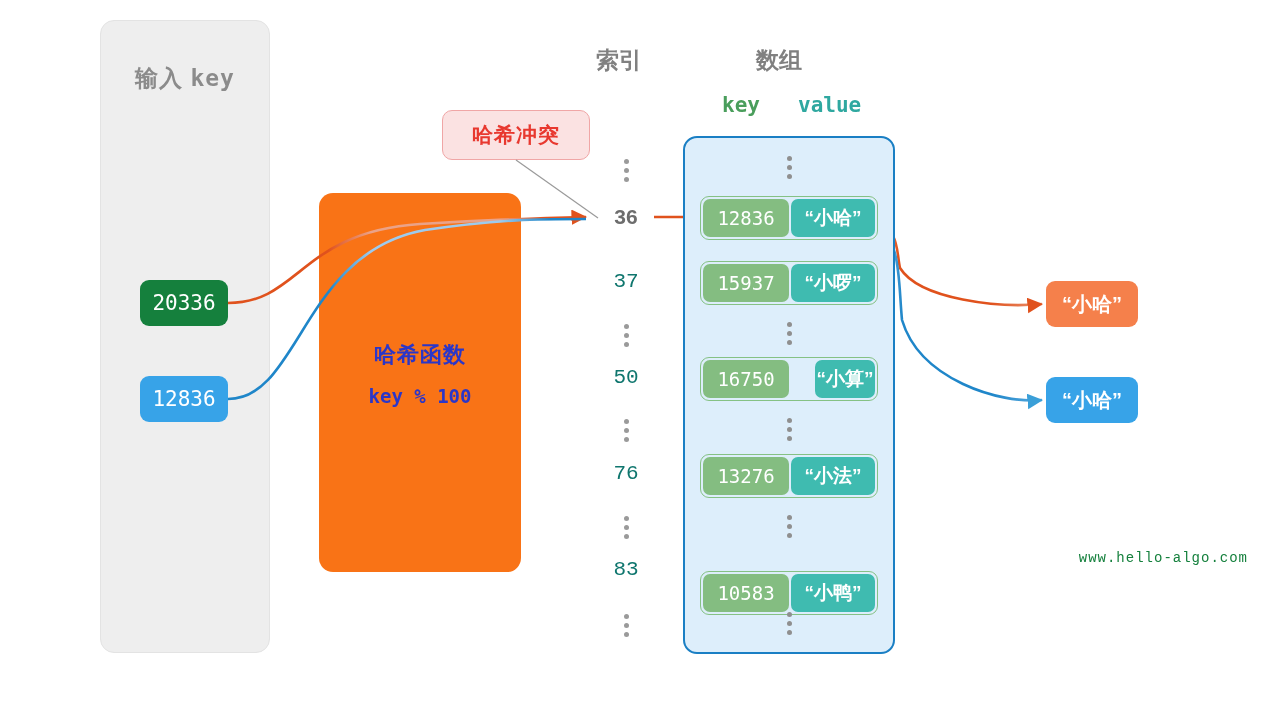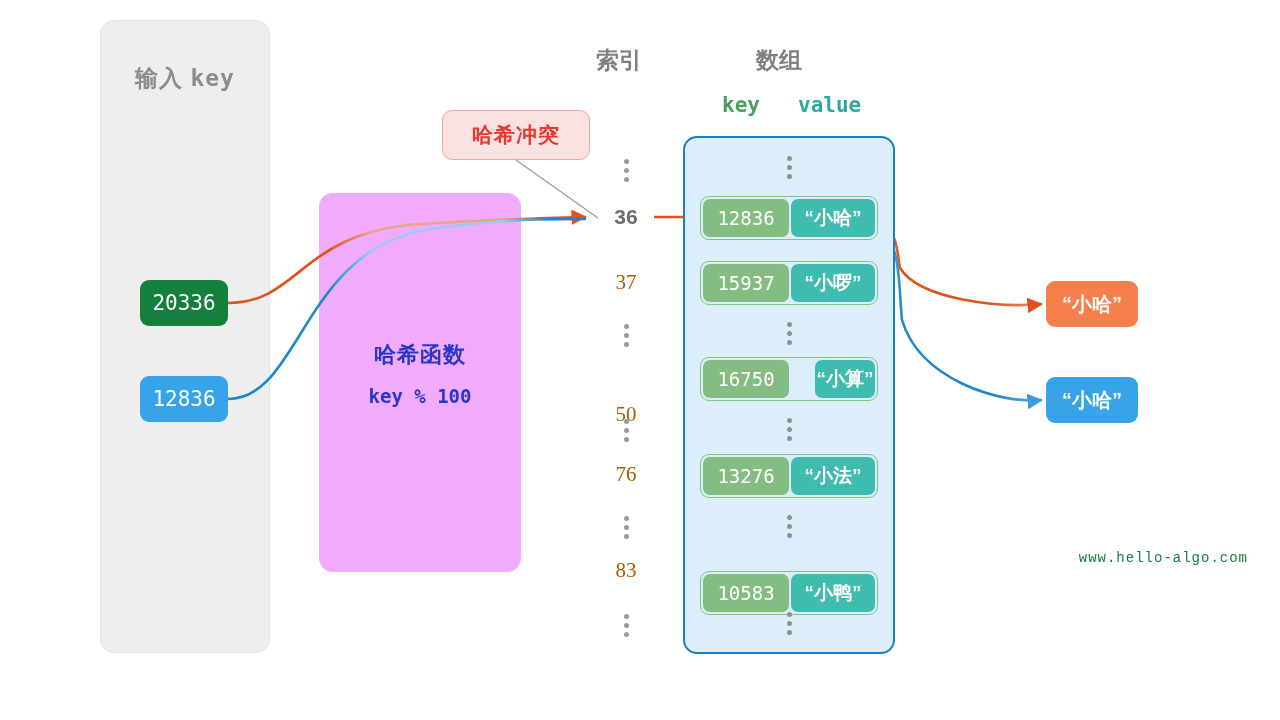--- a/index.html
+++ b/index.html
@@ -53,21 +53,21 @@
     font-weight:bold;
     white-space:nowrap;
   }
   #head-key{left:722px;color:#4a9e5c;}
   #head-value{left:798px;color:#2fa8a0;}
 
   
   #hash-box{
     position:absolute;
     left:319px;top:193px;width:202px;height:379px;
-    background:#f0abfc;
+    background:#f97316;
     border-radius:14px;
     box-sizing:border-box;
   }
   #hash-box .hf-title{
     position:absolute;left:0;right:0;top:147px;
     text-align:center;
     color:#2b36c8;
     font-size:22px;
     font-weight:bold;
     letter-spacing:1px;
@@ -125,23 +125,23 @@
   .vbox.orange{background:#f5804b;}
   .vbox.blue{background:#37a3e8;}
   #out-1{left:1046px;top:281px;}
   #out-2{left:1046px;top:377px;}
 
   
   .idx{
     position:absolute;
     width:60px;
     text-align:center;
-    color:#a16207;
+    color:#0f766e;
     font-size:21px;
-    font-family:Liberation Serif, serif;
+    font-family:Liberation Mono, monospace;
   }
   .idx.active{color:#6d6d6d;font-weight:bold;font-family:"Liberation Sans",sans-serif;}
   .dots{
     position:absolute;
     width:60px;text-align:center;
     color:#9a9a9a;
     font-size:22px;
     line-height:10px;
     letter-spacing:0;
   }
@@ -294,21 +294,21 @@
       <span></span>
       <span></span>
     </div>
   <div class="idx active layer2" style="left:596px;top:205px;">36</div>
   <div class="idx layer2" style="left:596px;top:270px;">37</div>
   <div class="dots layer2" style="left:596px;top:320px;">
       <span></span>
       <span></span>
       <span></span>
     </div>
-  <div class="idx layer2" style="left:596px;top:366px;margin-top:36px;">50</div>
+  <div class="idx layer2" style="left:596px;top:366px;">50</div>
   <div class="dots layer2" style="left:596px;top:415px;">
       <span></span>
       <span></span>
       <span></span>
     </div>
   <div class="idx layer2" style="left:596px;top:462px;">76</div>
   <div class="dots layer2" style="left:596px;top:512px;">
       <span></span>
       <span></span>
       <span></span>

